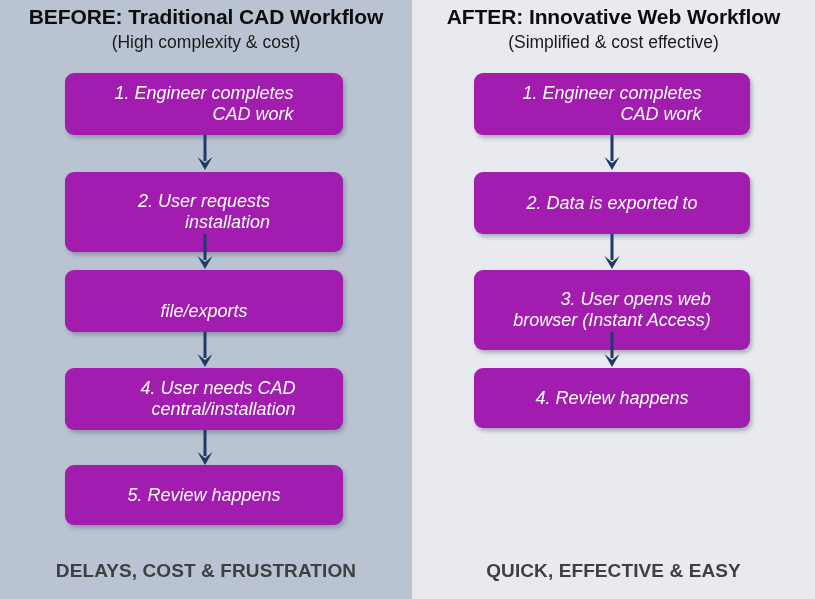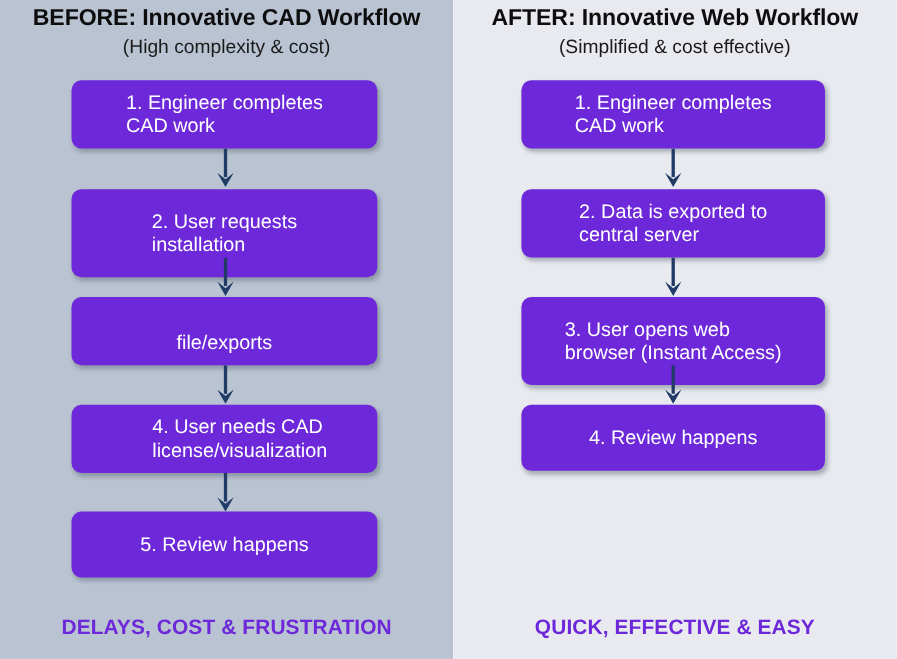--- a/index.html
+++ b/index.html
@@ -60,29 +60,30 @@
     position: absolute;
     top: 0;
     left: 0;
     width: 100%;
     height: 100%;
     pointer-events: none;
   }
   .step-box {
     position: absolute;
     box-sizing: border-box;
-    background: #6d28d9;
+    background: #a21caf;
     border-radius: 9px;
     box-shadow: 2px 3px 4px rgba(90,100,115,0.45);
     display: flex;
     align-items: center;
     justify-content: center;
-    text-align: left;
+    text-align: right;
     color: #ffffff;
     pointer-events: auto;
+    font-style: italic;
   }
   .step-label {
     display: block;
     font-size: 18px;
     line-height: 1.16;
     color: #ffffff;
     padding: 0 6px;
   }
   .arrow {
     position: absolute;
@@ -90,34 +91,34 @@
   }
   .arrow svg { display: block; }
 
   .footer-text {
     position: absolute;
     left: 0;
     right: 0;
     text-align: center;
     font-size: 19px;
     font-weight: bold;
-    color: #6d28d9;
+    color: #404040;
     letter-spacing: 0.1px;
     white-space: nowrap;
   }
 </style>
 </head>
 <body>
 
 <div id="canvas">
 
   <div class="panel" id="panel-before">
 
     <div class="panel-heading">
-      <div class="panel-title">BEFORE: Innovative CAD Workflow</div>
+      <div class="panel-title">BEFORE: Traditional CAD Workflow</div>
       <div class="panel-subtitle">(High complexity &amp; cost)</div>
     </div>
 
     <div class="flow">
 
       <div class="step-box" style="left:65px; top:73px; width:278px; height:62px;">
         <span class="step-label"><span>1. Engineer completes</span><br><span>CAD work</span></span>
       </div>
 
       <div class="arrow" style="left:195px; top:135px;">
@@ -143,21 +144,21 @@
       </div>
 
       <div class="arrow" style="left:195px; top:332px;">
         <svg width="20" height="37" viewBox="0 0 20 37">
           <rect x="8.5" y="0" width="3" height="26" fill="#1f3b66"></rect>
           <path d="M 2.5 22 L 10 35 L 17.5 22 L 10 28 Z" fill="#1f3b66"></path>
         </svg>
       </div>
 
       <div class="step-box" style="left:65px; top:368px; width:278px; height:62px;padding-left:28px;">
-        <span class="step-label"><span>4. User needs CAD</span><br><span>license/visualization</span></span>
+        <span class="step-label"><span>4. User needs CAD</span><br><span>central/installation</span></span>
       </div>
 
       <div class="arrow" style="left:195px; top:430px;">
         <svg width="20" height="37" viewBox="0 0 20 37">
           <rect x="8.5" y="0" width="3" height="26" fill="#1f3b66"></rect>
           <path d="M 2.5 22 L 10 35 L 17.5 22 L 10 28 Z" fill="#1f3b66"></path>
         </svg>
       </div>
 
       <div class="step-box" style="left:65px; top:465px; width:278px; height:60px;">
@@ -183,21 +184,21 @@
       </div>
 
       <div class="arrow" style="left:190px; top:135px;">
         <svg width="20" height="37" viewBox="0 0 20 37">
           <rect x="8.5" y="0" width="3" height="26" fill="#1f3b66"></rect>
           <path d="M 2.5 22 L 10 35 L 17.5 22 L 10 28 Z" fill="#1f3b66"></path>
         </svg>
       </div>
 
       <div class="step-box" style="left:62px; top:172px; width:276px; height:62px;">
-        <span class="step-label"><span>2. Data is exported to</span><br><span>central server</span></span>
+        <span class="step-label"><span>2. Data is exported to</span><br></span>
       </div>
 
       <div class="arrow" style="left:190px; top:234px;">
         <svg width="20" height="37" viewBox="0 0 20 37">
           <rect x="8.5" y="0" width="3" height="26" fill="#1f3b66"></rect>
           <path d="M 2.5 22 L 10 35 L 17.5 22 L 10 28 Z" fill="#1f3b66"></path>
         </svg>
       </div>
 
       <div class="step-box" style="left:62px; top:270px; width:276px; height:80px;">

